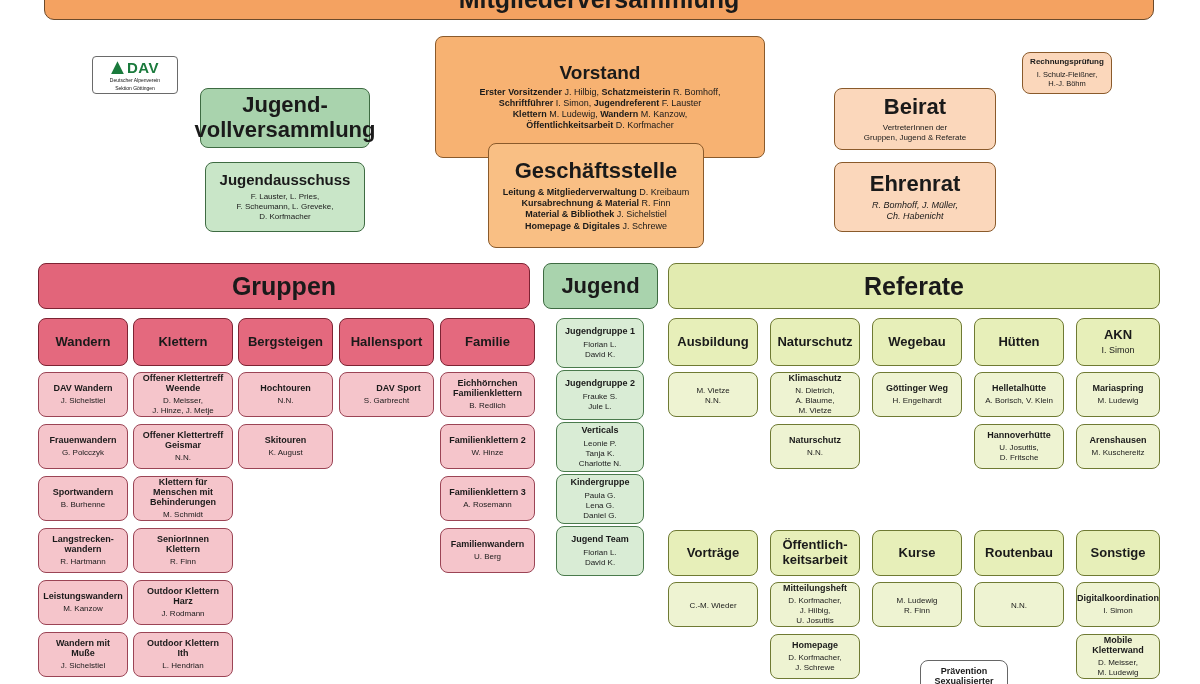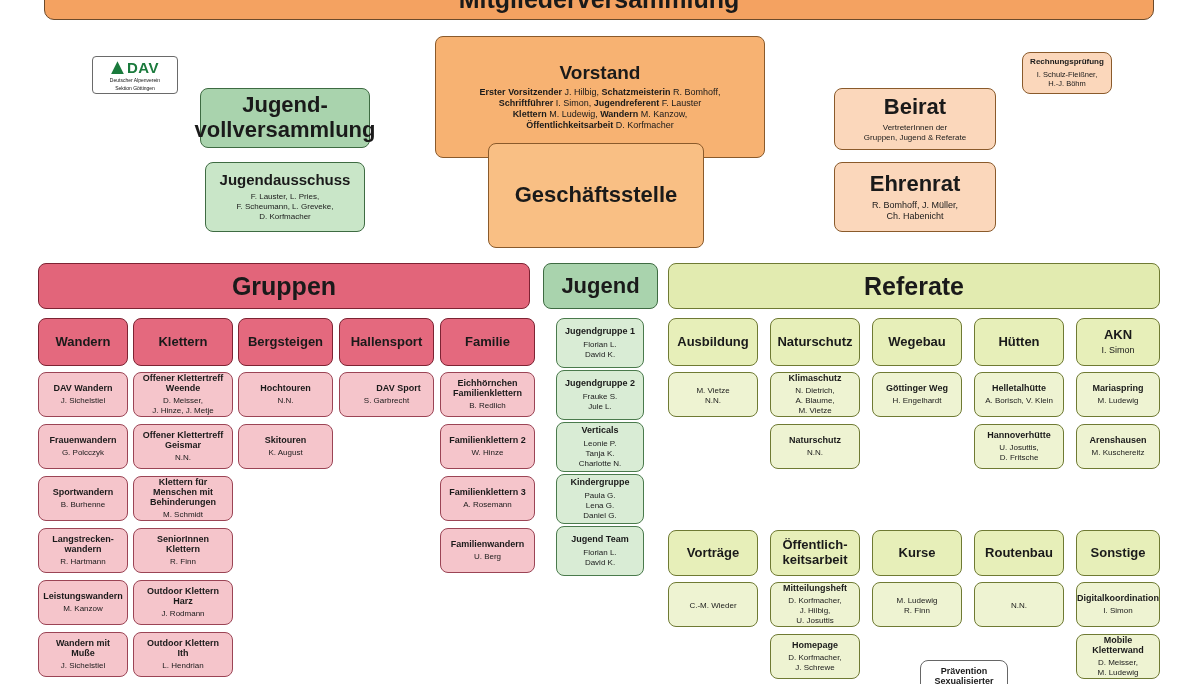--- a/index.html
+++ b/index.html
@@ -86,20 +86,26 @@
   <div class="sub t9" id="vorstand-lines" style="white-space: normal;">
       <div><b>Erster Vorsitzender</b> J. Hilbig, <b>Schatzmeisterin</b> R. Bomhoff,</div>
       <div><b>Schriftführer</b> I. Simon, <b>Jugendreferent</b> F. Lauster</div>
       <div><b>Klettern</b> M. Ludewig, <b>Wandern</b> M. Kanzow,</div>
       <div><b>Öffentlichkeitsarbeit</b> D. Korfmacher</div>
     </div>
 </div>
 
 <div class="node orange2" style="left:488px;top:143px;width:216px;height:105px;">
   <div class="title t17">Geschäftsstelle</div>
+  <div class="sub t9" id="gst-lines" style="white-space: normal;">
+      <div><b>Leitung &amp; Mitgliederverwaltung</b> D. Kreibaum</div>
+      <div><b>Kursabrechnung &amp; Material</b> R. Finn</div>
+      <div><b>Material &amp; Bibliothek</b> J. Sichelstiel</div>
+      <div><b>Homepage &amp; Digitales</b> J. Schrewe</div>
+    </div>
 </div>
 
 <div class="node green" style="left:200px;top:88px;width:170px;height:60px;">
   <div class="title t17 ml" style="white-space: pre-line;">Jugend-
 vollversammlung</div>
 </div>
 
 <div class="node lgreen" style="left:205px;top:162px;width:160px;height:70px;">
   <div class="title t15">Jugendausschuss</div>
   <div class="sub t8 ml" style="white-space: pre-line;">F. Lauster, L. Pries,
@@ -114,21 +120,21 @@
 </div>
 
 <div class="node peach" style="left:834px;top:88px;width:162px;height:62px;">
   <div class="title t17">Beirat</div>
   <div class="sub t8 ml" style="white-space: pre-line;">VertreterInnen der
 Gruppen, Jugend &amp; Referate</div>
 </div>
 
 <div class="node peach" style="left:834px;top:162px;width:162px;height:70px;">
   <div class="title t17">Ehrenrat</div>
-  <div class="sub t9 ml" style="white-space: pre-line;">R. Bomhoff, J. Müller,
+  <div class="sub t9 ml" style="white-space: pre-line; font-style: italic;">R. Bomhoff, J. Müller,
 Ch. Habenicht</div>
 </div>
 
 <div class="node red" style="left:38px;top:263px;width:492px;height:46px;">
   <div class="title t25">Gruppen</div>
 </div>
 <div class="node green" style="left:543px;top:263px;width:115px;height:46px;">
   <div class="title t17">Jugend</div>
 </div>
 <div class="node yellow" style="left:668px;top:263px;width:492px;height:46px;">

